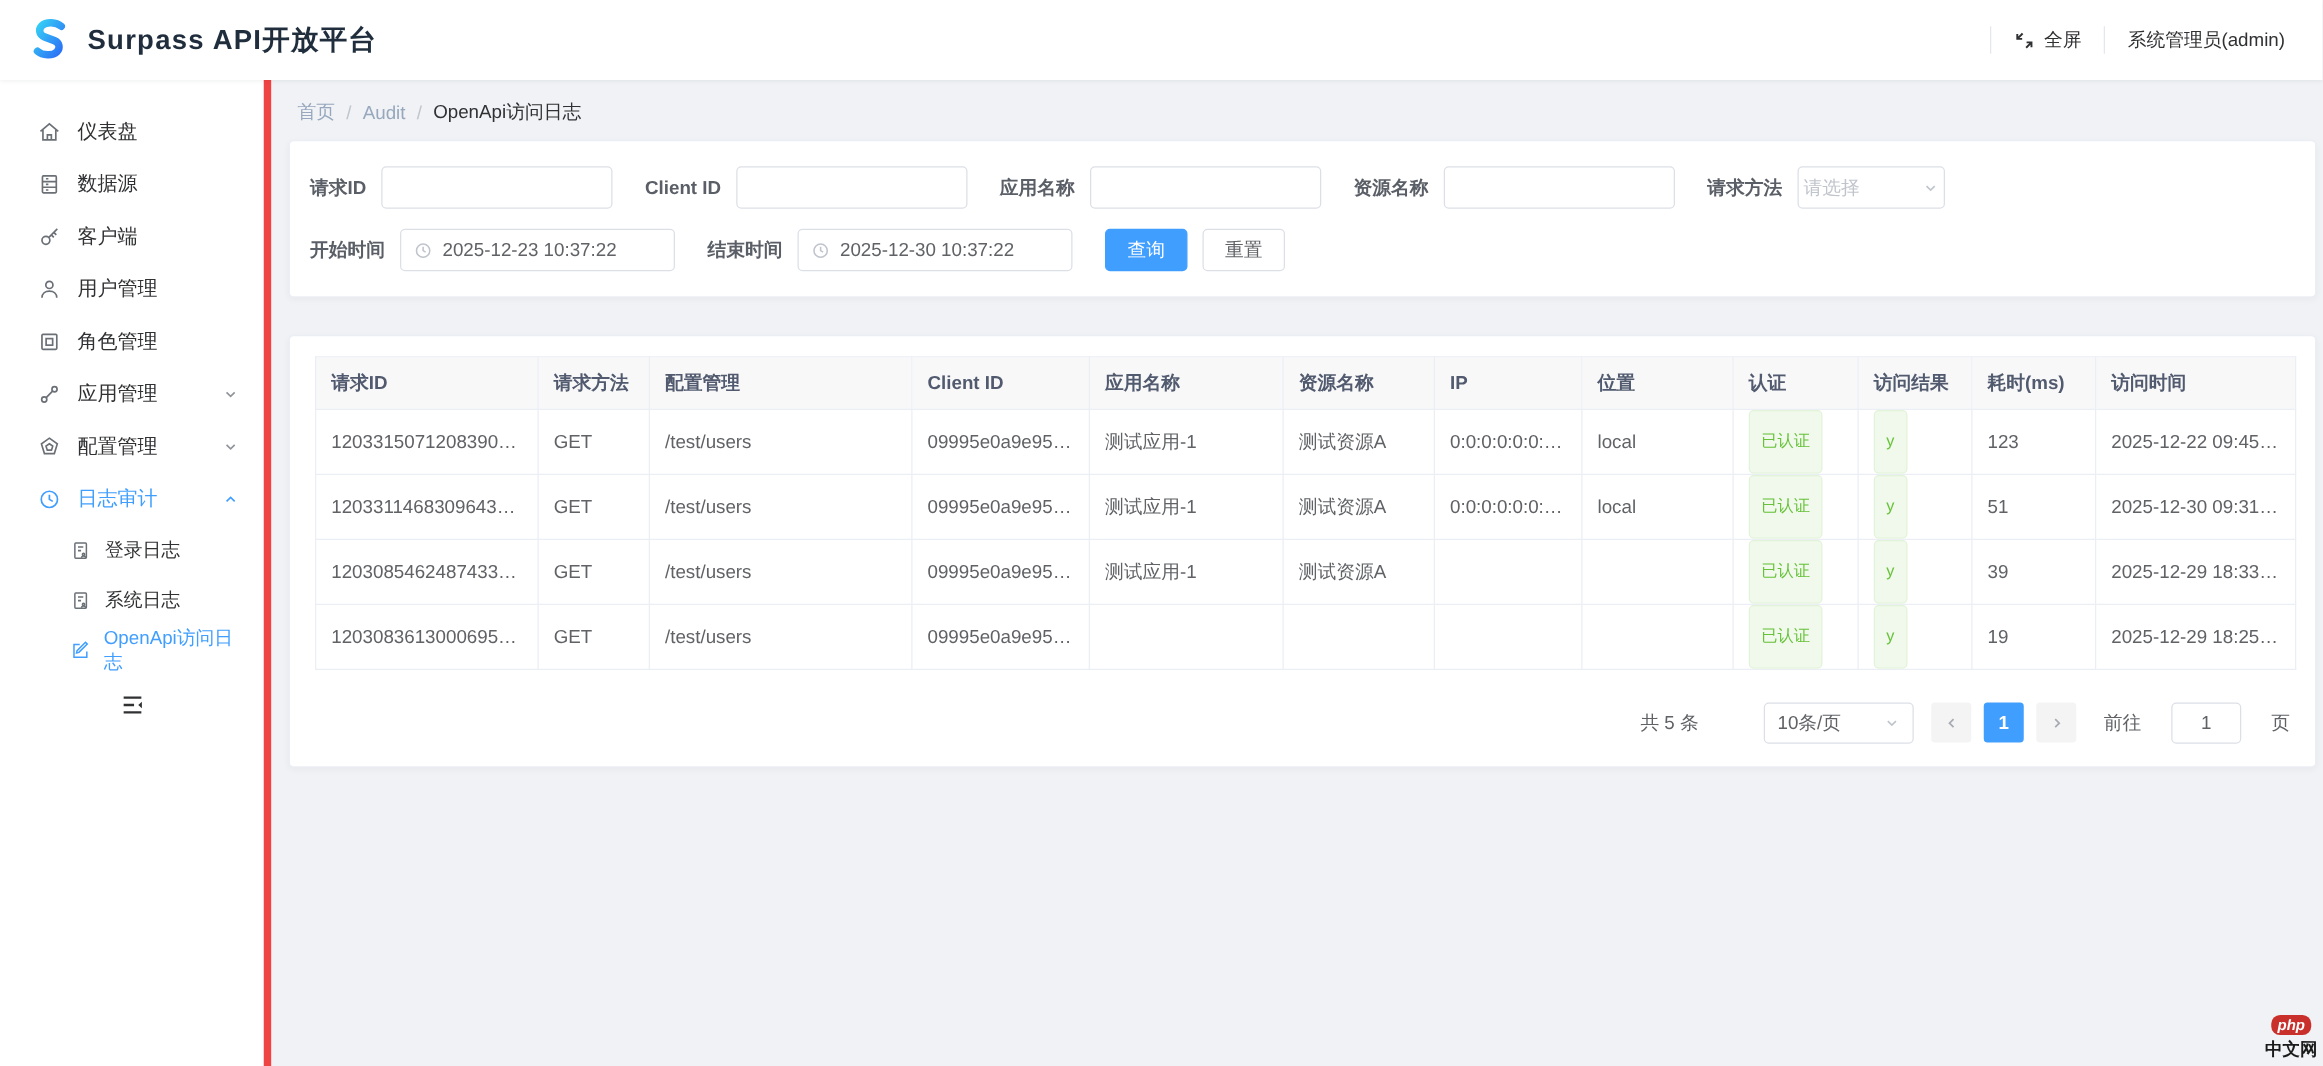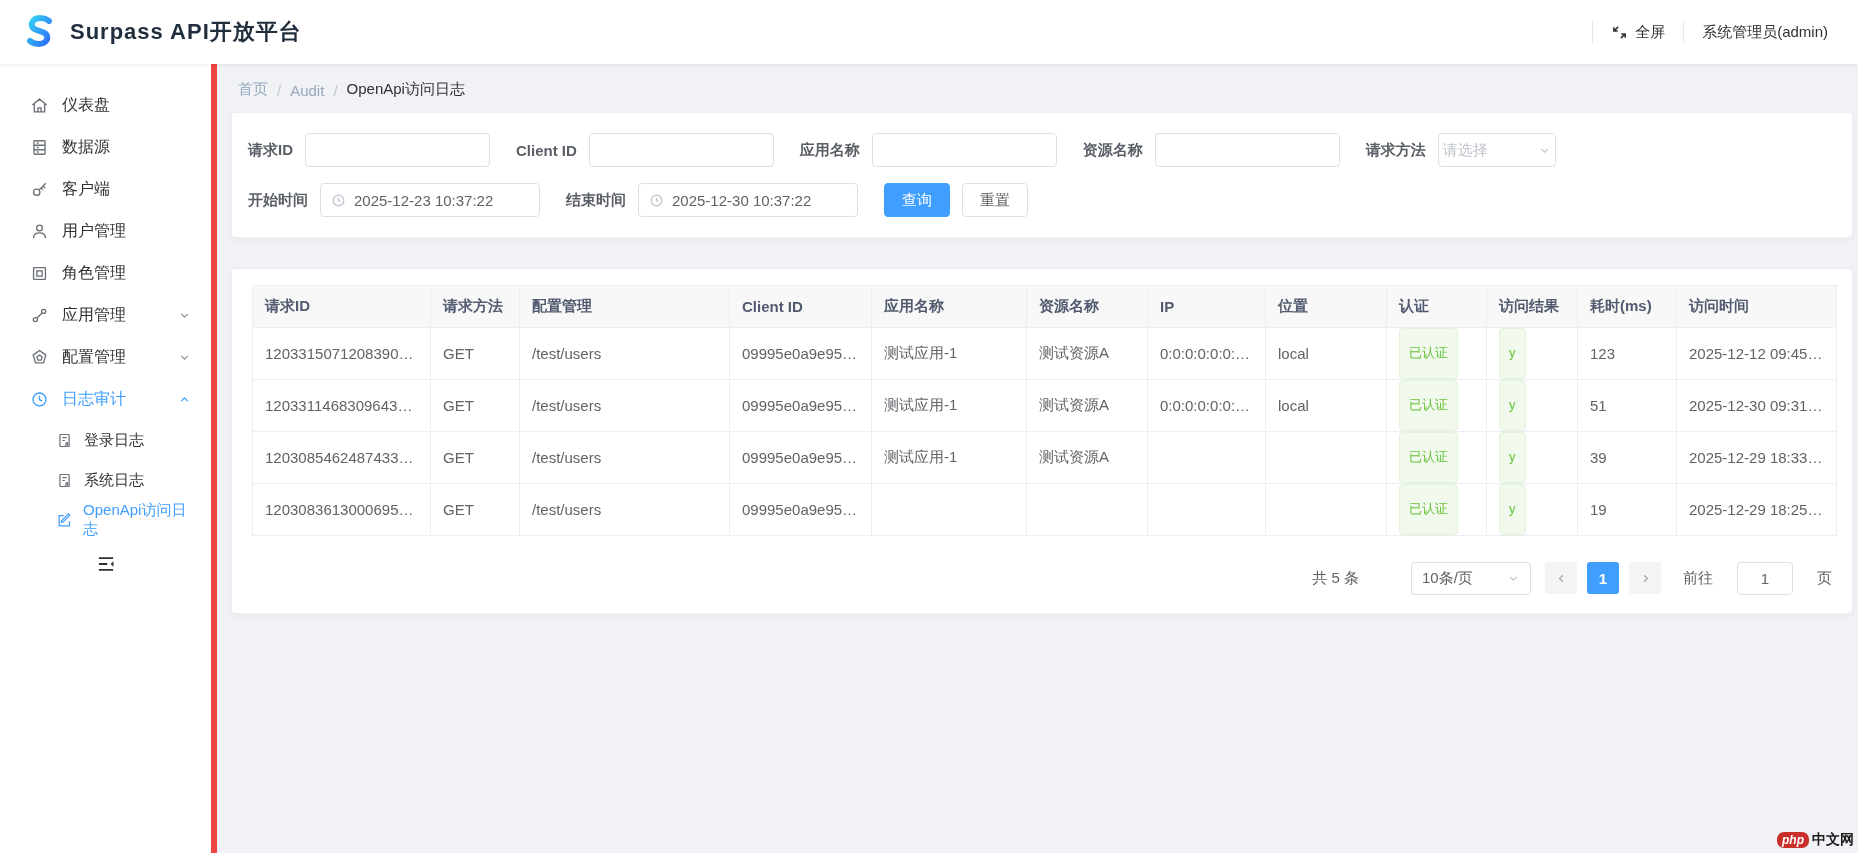--- a/index.html
+++ b/index.html
@@ -72,21 +72,21 @@
   .pg-size { width:120px; height:33px; border:1px solid #dcdfe6; border-radius:4px; padding:0 10px;
     display:flex; align-items:center; justify-content:space-between; cursor:pointer; color:#606266; background:#fff;margin-left:36px; }
   .pg-btn { width:32px; height:32px; border-radius:3px; background:#f4f4f5; display:flex; align-items:center; justify-content:center; cursor:pointer; }
   .pg-page { width:32px; height:32px; border-radius:3px; background:#409eff; color:#fff; font-weight:700;
     display:flex; align-items:center; justify-content:center; cursor:pointer; margin:0 -4px; }
   .pg-goto { display:flex; align-items:center; gap:24px; margin-left:8px; }
   .pg-goto input { width:56px; height:33px; border:1px solid #dcdfe6; border-radius:4px; text-align:center;
     font-size:15px; color:#606266; outline:none; font-family:inherit; }
 
   
-  .watermark { position:fixed; right:4px; bottom:4px; display:flex; align-items:center; gap:3px; font-size:14px; }
+  .watermark { position:fixed; right:4px; bottom:4px; display:flex; align-items:center; gap:3px; font-size:14px;flex-direction:column; }
   .wm-badge { background:#c9302c; color:#fff; font-style:italic; font-weight:700; font-size:12px;
     padding:1px 5px; border-radius:7px; }
   .wm-text { color:#1a1a1a; font-weight:700; }
 
   svg { display:block; }
 </style>
 </head>
 <body>
 
 <div class="header">
@@ -355,21 +355,21 @@
           <td>GET</td>
           <td>/test/users</td>
           <td>09995e0a9e95…</td>
           <td>测试应用-1</td>
           <td>测试资源A</td>
           <td>0:0:0:0:0:0:0:1</td>
           <td>local</td>
           <td><span class="tag">已认证</span></td>
           <td><span class="tag">y</span></td>
           <td>123</td>
-          <td>2025-12-12 09:45:35</td>
+          <td>2025-12-22 09:45:35</td>
         </tr>
         <tr>
           <td>1203311468309643264</td>
           <td>GET</td>
           <td>/test/users</td>
           <td>09995e0a9e95…</td>
           <td>测试应用-1</td>
           <td>测试资源A</td>
           <td>0:0:0:0:0:0:0:1</td>
           <td>local</td>

